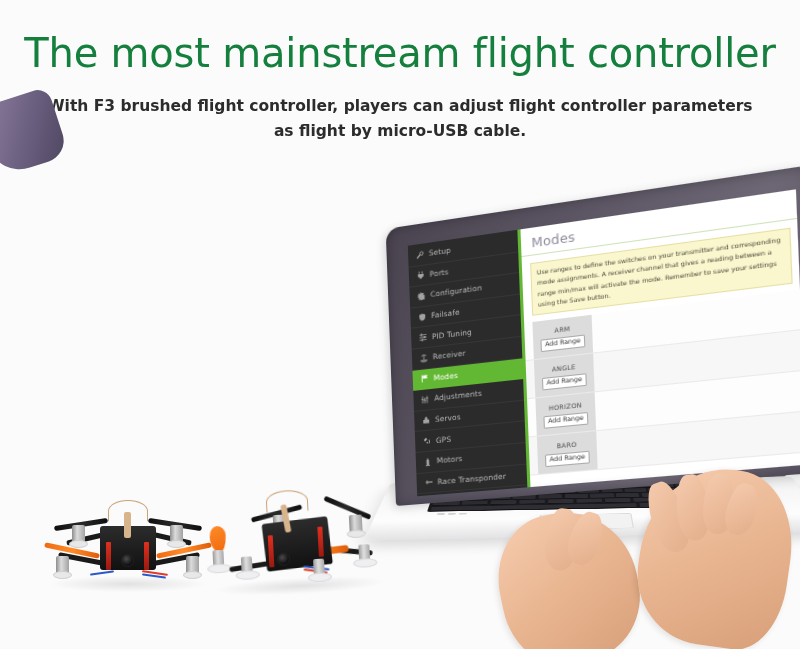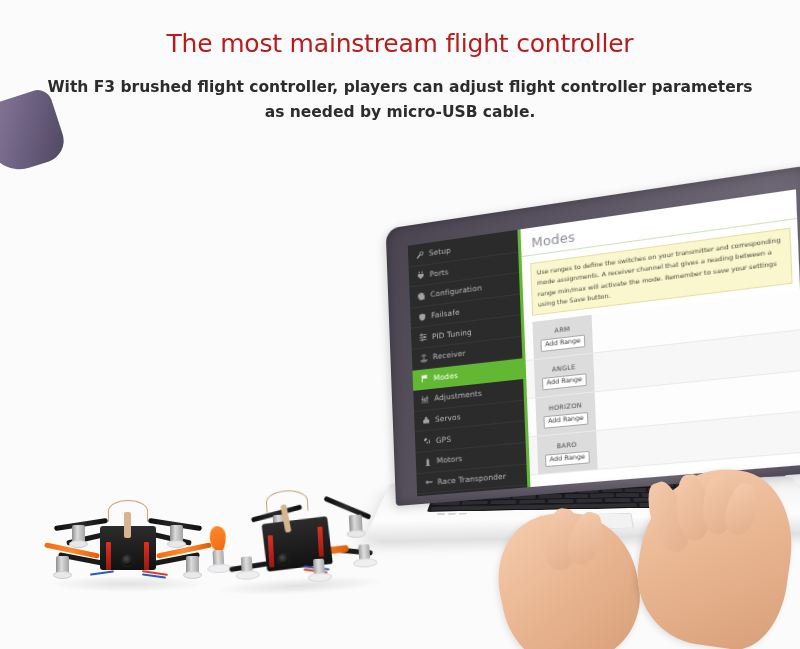--- a/index.html
+++ b/index.html
@@ -15,23 +15,23 @@
 
   
   .hero {
     position: absolute;
     top: 28px;
     left: 0;
     width: 800px;
     text-align: center;
   }
   .hero-title {
-    font-size: 25px;
+    font-size: 40px;
     font-weight: 400;
-    color: #b91c1c;
+    color: #15803d;
     letter-spacing: -0.2px;
     line-height: 1.25;
     font-family: "DejaVu Sans", sans-serif;
   }
   .hero-sub {
     margin-top: 16px;
     font-size: 15.5px;
     font-weight: 400;
     color: #2c2c2c;
     line-height: 1.6;
@@ -411,21 +411,21 @@
     border-radius: 50%;
   }
 </style>
 </head>
 <body>
 
 <div class="hero">
   <div class="hero-title">The most mainstream flight controller</div>
   <div class="hero-sub">
     <span>With F3 brushed flight controller, players can adjust flight controller parameters</span>
-    <span>as needed by micro-USB cable.</span>
+    <span>as flight by micro-USB cable.</span>
   </div>
 </div>
 
 <div class="laptop">
 
   <div class="base">
     <div class="base-deck"></div>
     <div class="keyboard">
       <div class="keyrow">
         <div class="key"></div>

